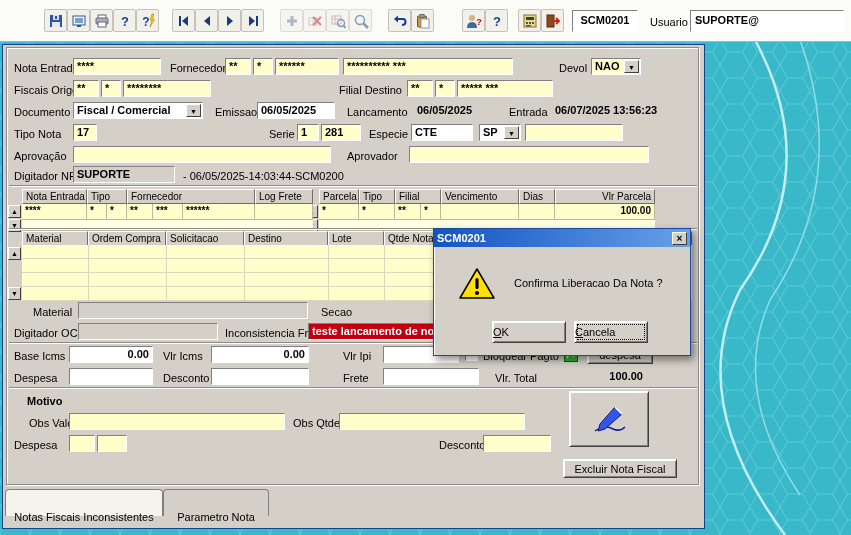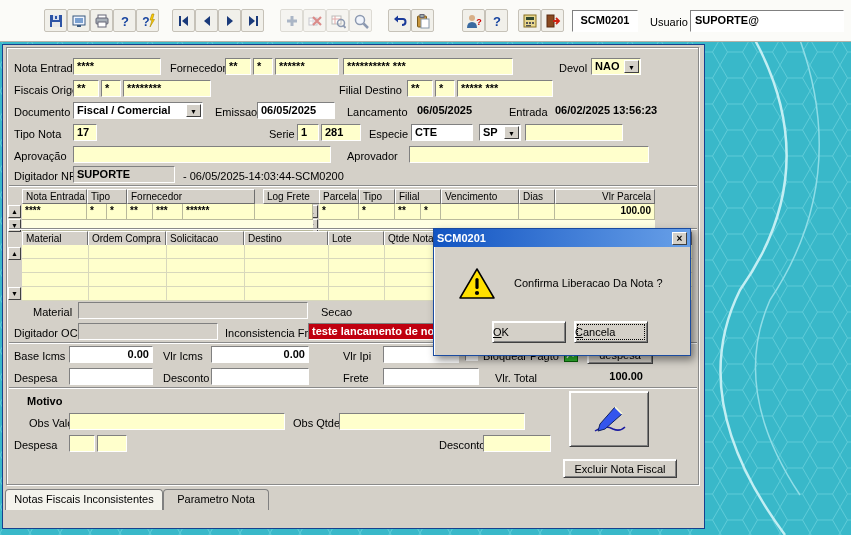--- a/index.html
+++ b/index.html
@@ -37,21 +37,21 @@
   .ghead{position:absolute;height:15px;background:#d4d0c8;border:1px solid;border-color:#fff #6e6e6e #6e6e6e #fff;font-size:10px;padding:1px 3px;white-space:nowrap;overflow:hidden}
   .gcell{position:absolute;height:16px;background:#ffffcc;border-right:1px solid #b9b99c;border-bottom:1px solid #b9b99c;padding:1px 3px;font-weight:bold;font-size:10px;white-space:nowrap;overflow:hidden}
   .gstrip{position:absolute;height:11px;background:#ffffe2;border-bottom:1px solid #b9b99c}
   .grow{position:absolute;left:19px;width:670px;height:14px;background:#ffffcc;border-bottom:1px solid #d8d8bc}
   .vl{position:absolute;width:1px;background:#d8d8bc}
   .sbtn{position:absolute;width:13px;height:13px;background:#d4d0c8;border:1px solid;border-color:#fff #404040 #404040 #fff;font-size:7px;line-height:11px;text-align:center;cursor:pointer}
 
   .btn{position:absolute;background:#d4d0c8;border:1px solid;border-color:#fff #404040 #404040 #fff;box-shadow:inset 1px 1px 0 #fff,inset -1px -1px 0 #808080;font-size:11px;text-align:center;cursor:pointer;display:flex;align-items:center;justify-content:center}
   .chk{position:absolute;width:13px;height:13px;background:#fff;border:1px solid;border-color:#808080 #fff #fff #808080;cursor:pointer}
 
-  .tab{position:absolute;top:444px;height:21px;background:#d4d0c8;border:1px solid #808080;border-bottom:none;border-radius:4px 4px 0 0;font-size:11px;text-align:center;padding-top:3px;cursor:pointer}
+  .tab{position:absolute;top:444px;height:27px;background:#d4d0c8;border:1px solid #808080;border-bottom:none;border-radius:4px 4px 0 0;font-size:11px;text-align:center;padding-top:21px;cursor:pointer}
   .tab.active{background:#f4f3ec;z-index:1}
 
   
   .dialog{position:absolute;left:433px;top:228px;width:258px;height:128px;background:#d4d0c8;border:1px solid #1a4ba0;box-shadow:inset 1px 1px 0 #fff,3px 4px 8px rgba(0,0,0,.45);z-index:6}
   .dlg-title{height:18px;background:linear-gradient(90deg,#1254c2,#68a0e8);display:flex;align-items:center;color:#fff;font-weight:bold;padding:0 3px;font-size:11px}
   .dlg-close{margin-left:auto;width:15px;height:13px;background:#d4d0c8;border:1px solid;border-color:#fff #404040 #404040 #fff;color:#000;font-size:10px;line-height:11px;text-align:center;font-weight:bold;cursor:pointer}
   .dlg-msg{position:absolute;left:80px;top:48px;white-space:nowrap}
   .dlg-btn{position:absolute;top:92px;width:74px;height:22px;background:#d4d0c8;border:1px solid;border-color:#fff #404040 #404040 #fff;box-shadow:inset 1px 1px 0 #fff,inset -1px -1px 0 #808080;line-height:20px;cursor:pointer}
   .dlg-btn::first-letter{text-decoration:underline}
   .dlg-btn.focus{outline:1px dotted #000;outline-offset:-4px}
@@ -228,21 +228,21 @@
     <div class="fld yl" style="left:432px;top:35px;width:20px">*</div>
     <div class="fld yl" style="left:454px;top:35px;width:96px">***** ***</div>
 
     <span class="lbl" style="left:11px;top:60px">Documento</span>
     <div class="fld combo" style="left:70px;top:57px;width:130px"><span>Fiscal / Comercial</span><span class="arrow">▼</span></div>
     <span class="lbl" style="left:212px;top:60px">Emissao</span>
     <div class="fld" style="left:254px;top:57px;width:78px">06/05/2025</div>
     <span class="lbl" style="left:344px;top:60px">Lancamento</span>
     <div class="fld flat" style="left:410px;top:57px;width:82px">06/05/2025</div>
     <span class="lbl" style="left:506px;top:60px">Entrada</span>
-    <div class="fld flat" style="left:548px;top:57px;width:134px">06/02/2025 13:56:23</div>
+    <div class="fld flat" style="left:548px;top:57px;width:134px">06/07/2025 13:56:23</div>
 
     <span class="lbl" style="left:11px;top:82px">Tipo Nota</span>
     <div class="fld yl" style="left:70px;top:79px;width:24px">17</div>
     <span class="lbl" style="left:266px;top:82px">Serie</span>
     <div class="fld yl" style="left:294px;top:79px;width:22px">1</div>
     <div class="fld yl" style="left:318px;top:79px;width:40px">281</div>
     <span class="lbl" style="left:366px;top:82px">Especie</span>
     <div class="fld" style="left:408px;top:79px;width:62px">CTE</div>
     <div class="fld combo" style="left:476px;top:79px;width:42px"><span>SP</span><span class="arrow">▼</span></div>
     <div class="fld yl" style="left:522px;top:79px;width:98px"></div>
@@ -254,21 +254,21 @@
 
     <span class="lbl" style="left:11px;top:124px">Digitador NF</span>
     <div class="fld gr" style="left:70px;top:121px;width:102px">SUPORTE</div>
     <span class="lbl" style="left:180px;top:124px">- 06/05/2025-14:03:44-SCM0200</span>
 
     <div class="sep" style="top:140px"></div>
 
     <div class="ghead" style="left:19px;top:144px;width:65px">Nota Entrada</div>
     <div class="ghead" style="left:84px;top:144px;width:40px">Tipo</div>
     <div class="ghead" style="left:124px;top:144px;width:128px">Fornecedor</div>
-    <div class="ghead" style="left:260px;top:144px;width:58px">Log Frete</div>
+    <div class="ghead" style="left:252px;top:144px;width:58px">Log Frete</div>
     <div class="ghead" style="left:316px;top:144px;width:40px">Parcela</div>
     <div class="ghead" style="left:356px;top:144px;width:36px">Tipo</div>
     <div class="ghead" style="left:392px;top:144px;width:46px">Filial</div>
     <div class="ghead" style="left:438px;top:144px;width:78px">Vencimento</div>
     <div class="ghead" style="left:516px;top:144px;width:36px">Dias</div>
     <div class="ghead rt" style="left:552px;top:144px;width:100px">Vlr Parcela</div>
 
     <div class="sbtn" style="left:5px;top:160px">▲</div>
     <div class="sbtn" style="left:5px;top:174px">▼</div>
     <div class="sbtn" style="left:302px;top:160px">▲</div>

